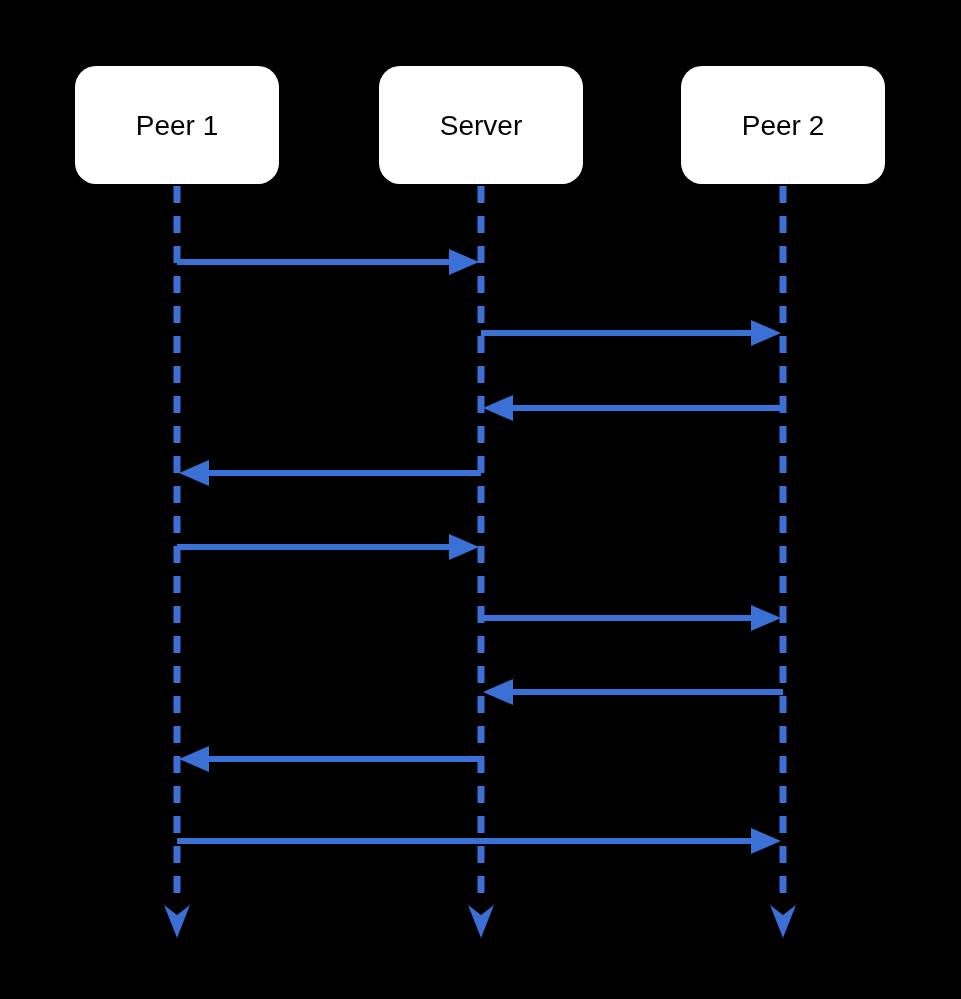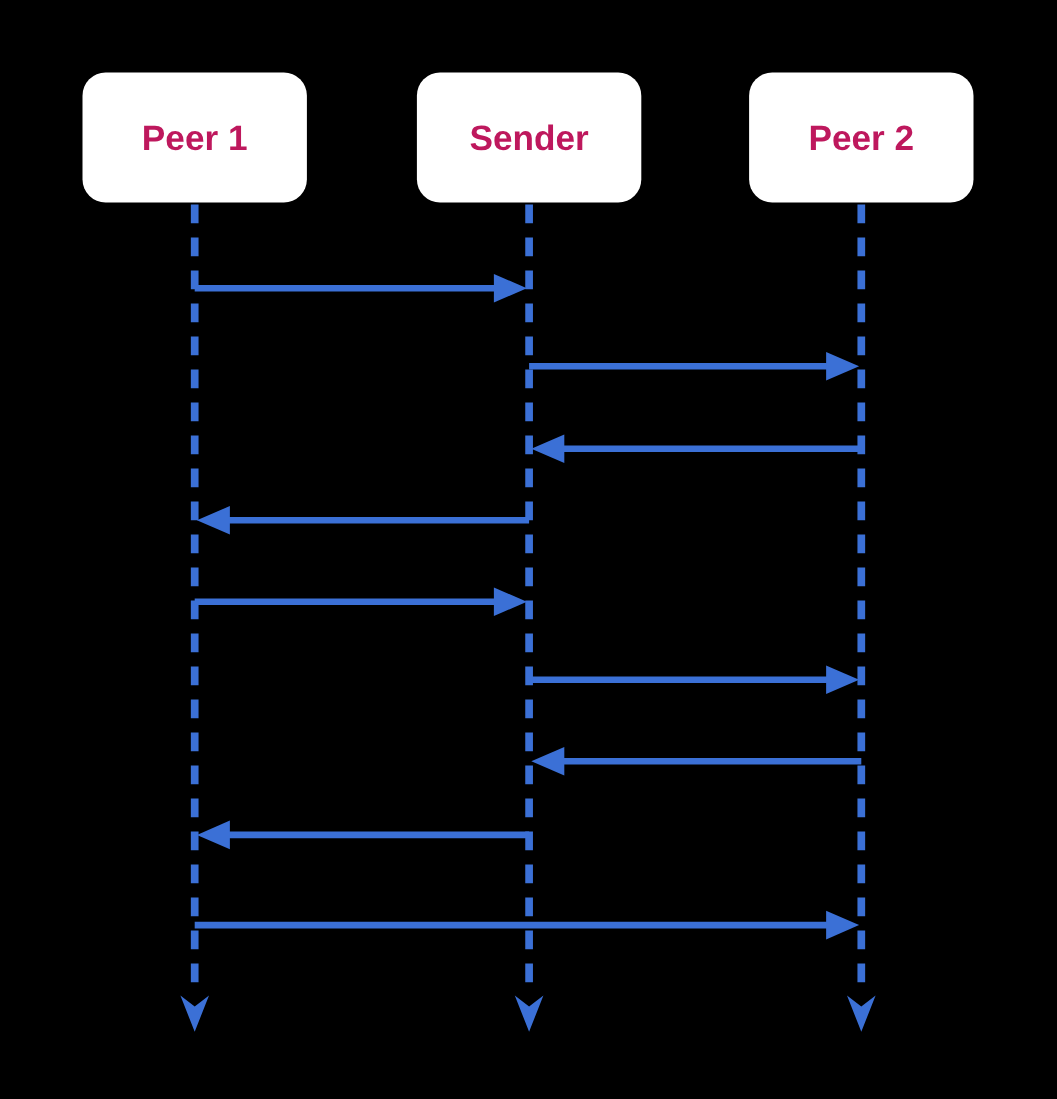--- a/index.html
+++ b/index.html
@@ -28,23 +28,23 @@
     background: #ffffff;
     border-radius: 21px;
     display: flex;
     flex-direction: column;
     align-items: center;
     justify-content: center;
     text-align: center;
     box-sizing: border-box;
   }
   .actor .line {
-    font-size: 32px;
-    font-weight: bold;
-    color: #be185d;
+    font-size: 28px;
+    font-weight: normal;
+    color: #000000;
     line-height: 39px;
     white-space: nowrap;
   }
 </style>
 </head>
 <body>
 
 <div id="stage">
 
   <svg id="diagram-svg" width="961" height="999" viewBox="0 0 961 999">
@@ -72,20 +72,20 @@
       <polygon points="179,759 209,746 209,772" fill="#3B70D6"></polygon>
       <line x1="177" y1="841" x2="765" y2="841" stroke="#3B70D6" stroke-width="6"></line>
       <polygon points="781,841 751,828 751,854" fill="#3B70D6"></polygon>
     </svg>
 
   <div class="actor" style="left: 75px;">
     <div class="line">Peer 1</div>
   </div>
 
   <div class="actor" style="left: 379px;">
-    <div class="line">Sender</div>
+    <div class="line">Server</div>
   </div>
 
   <div class="actor" style="left: 681px;">
     <div class="line">Peer 2</div>
   </div>
 
 </div>
 
 </body></html>

